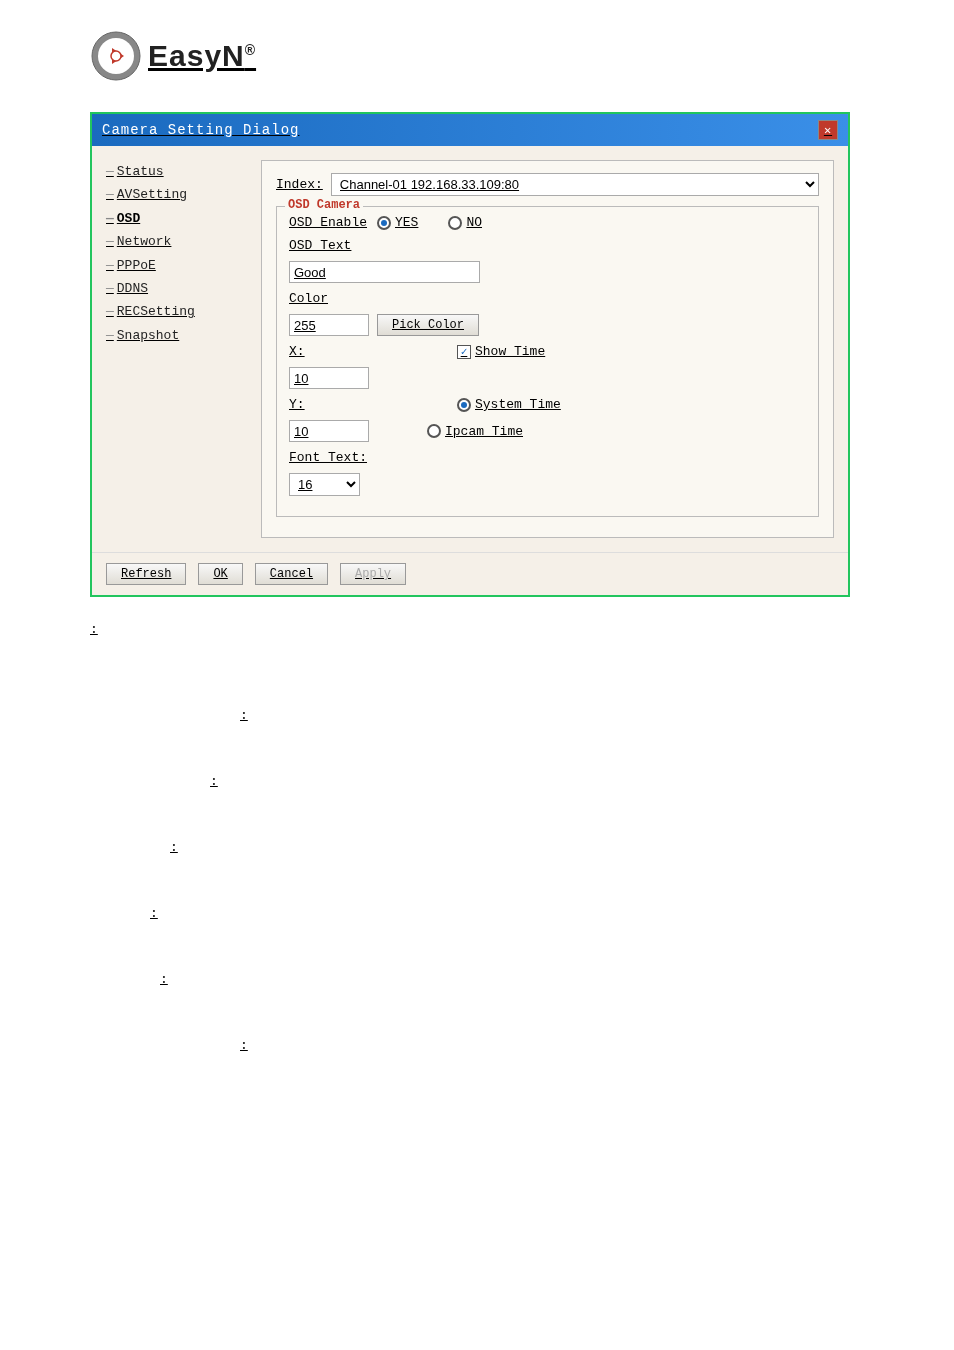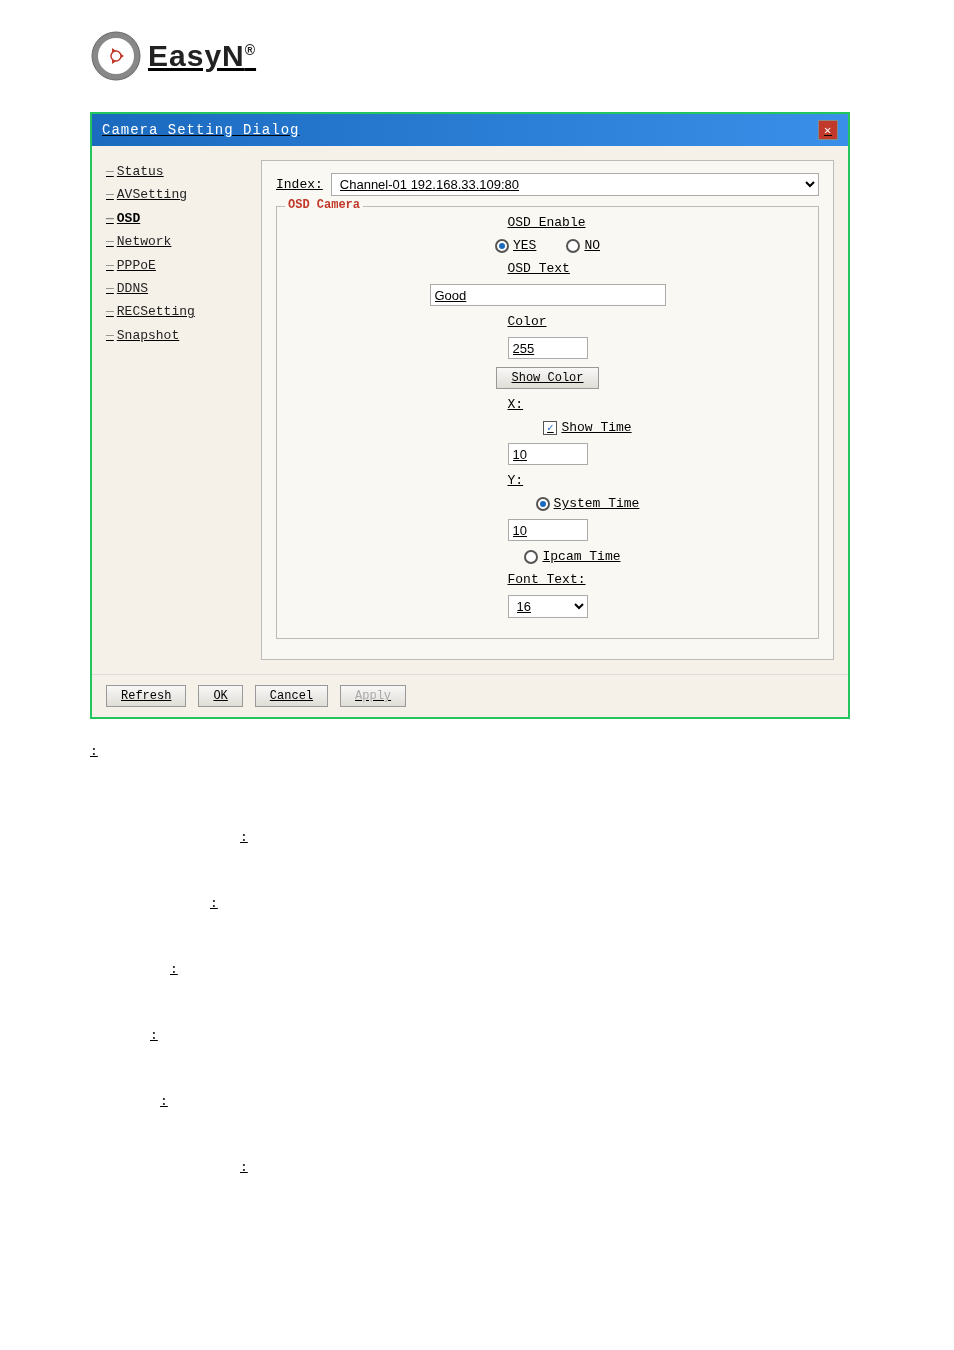--- a/index.html
+++ b/index.html
@@ -152,21 +152,20 @@
       font-size: 12px;
       color: #c0392b;
       font-weight: bold;
     }
 
     .form-row {
       display: flex;
       align-items: center;
       margin-bottom: 8px;
       gap: 8px;
-      flex-direction: column;
     }
     .form-label {
       font-size: 13px;
       min-width: 80px;
     }
 
     
     .radio-group {
       display: flex;
       align-items: flex-end;
@@ -195,21 +194,21 @@
       border-radius: 50%;
       background: #1a6abf;
     }
 
     
     .text-input {
       border: 1px solid #aaa;
       background: #fff;
       padding: 2px 4px;
       font-size: 13px;
-      width: 236px;
+      width: 191px;
       height: 22px;
     }
     .small-input {
       width: 80px;
     }
 
     
     .btn {
       border: 1px solid #999;
       background: linear-gradient(to bottom, #f8f8f8, #e0ddd5);
@@ -241,21 +240,21 @@
       color: #1a6abf;
       font-weight: bold;
     }
 
     
     .font-select {
       border: 1px solid #aaa;
       background: #fff;
       padding: 2px 4px;
       font-size: 13px;
-      width: 80px;
+      width: 71px;
     }
 
     
     .dialog-footer {
       display: flex;
       align-items: center;
       justify-content: flex-start;
       padding: 10px 14px;
       gap: 12px;
       border-top: 1px solid #ddd;
@@ -383,21 +382,21 @@
           </div>
           <div class="form-row">
             <input class="text-input" type="text" value="Good" style="">
           </div>
 
           <div class="form-row">
             <span class="form-label">Color</span>
           </div>
           <div class="form-row">
             <input class="text-input small-input" type="text" value="255" style="">
-            <button class="btn">Show Color</button>
+            <button class="btn">Pick Color</button>
           </div>
 
           <div class="form-row">
             <span class="form-label">X:</span>
             <div class="checkbox-item" style="margin-left: 80px;">
               <div class="checkbox-box checked"></div>
               <span>Show Time</span>
             </div>
           </div>
           <div class="form-row">

